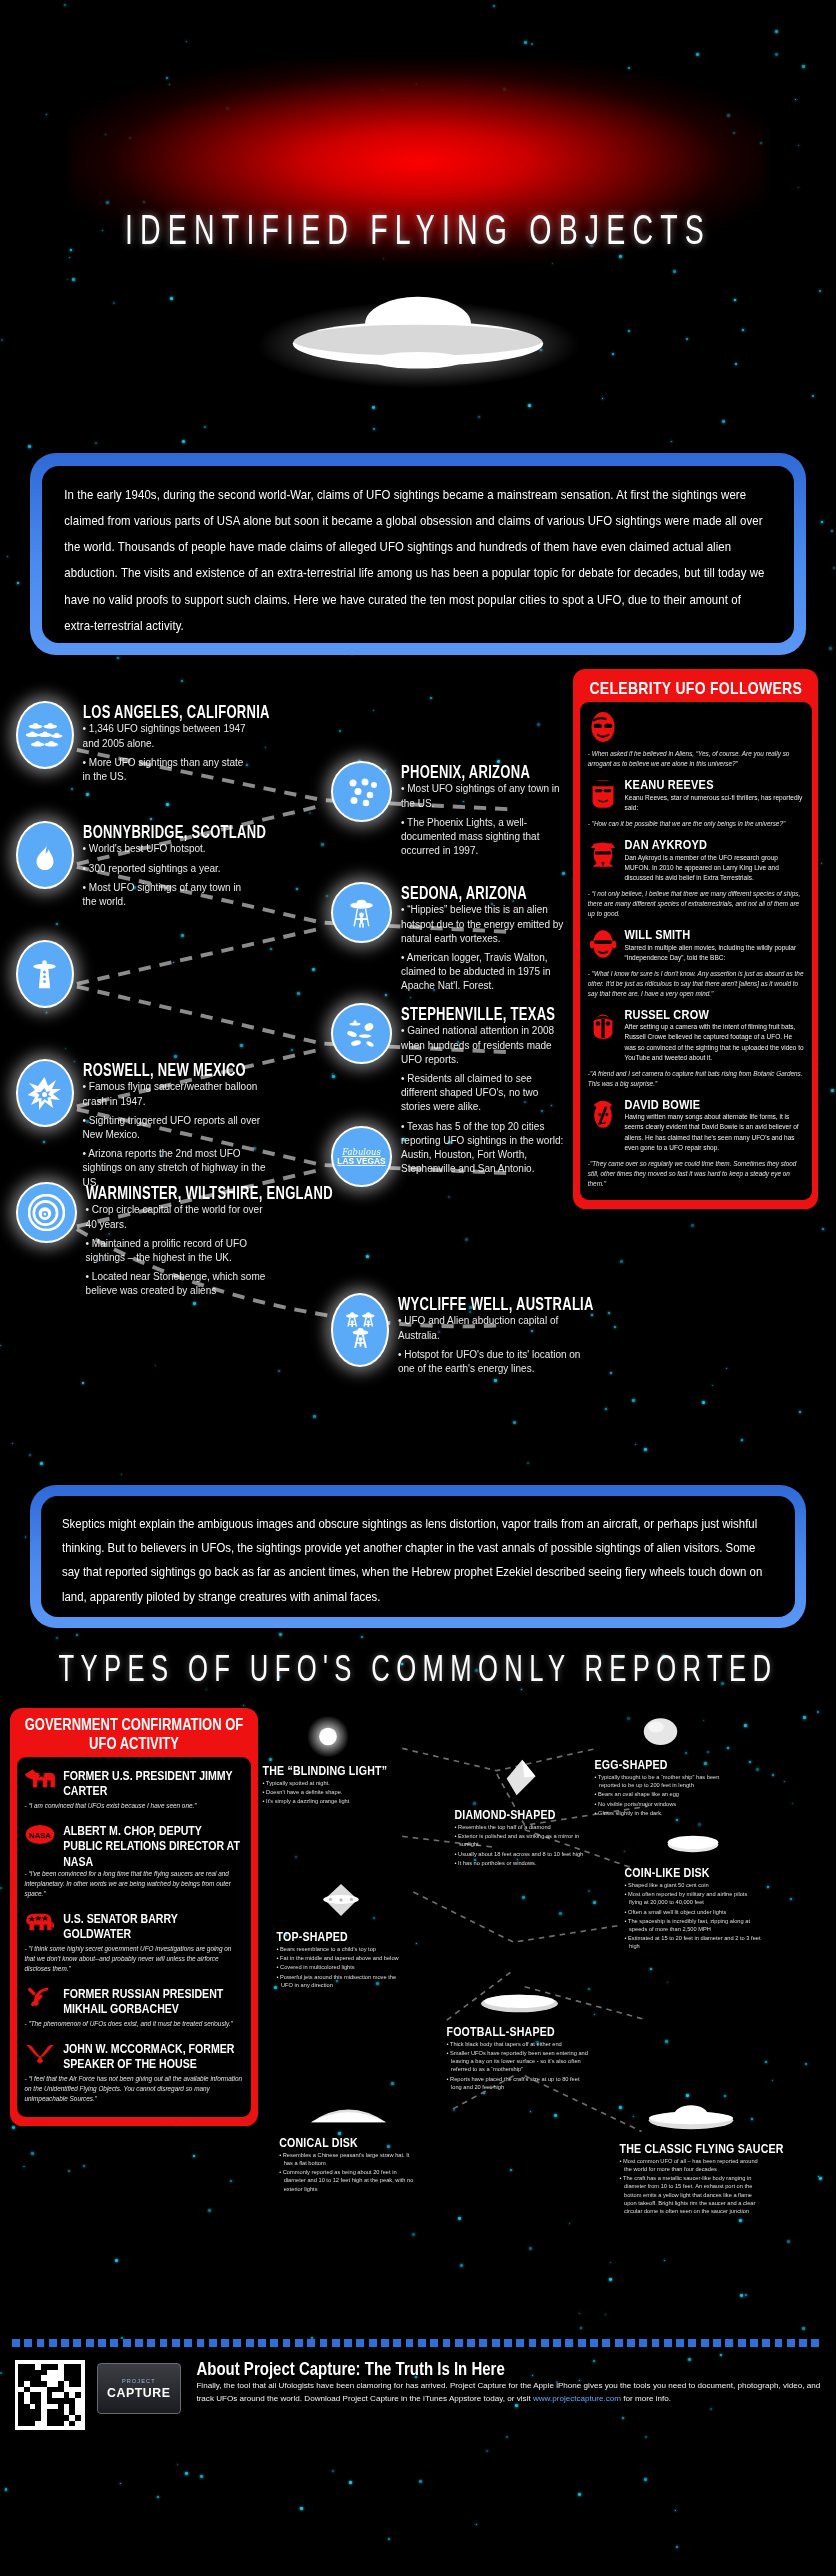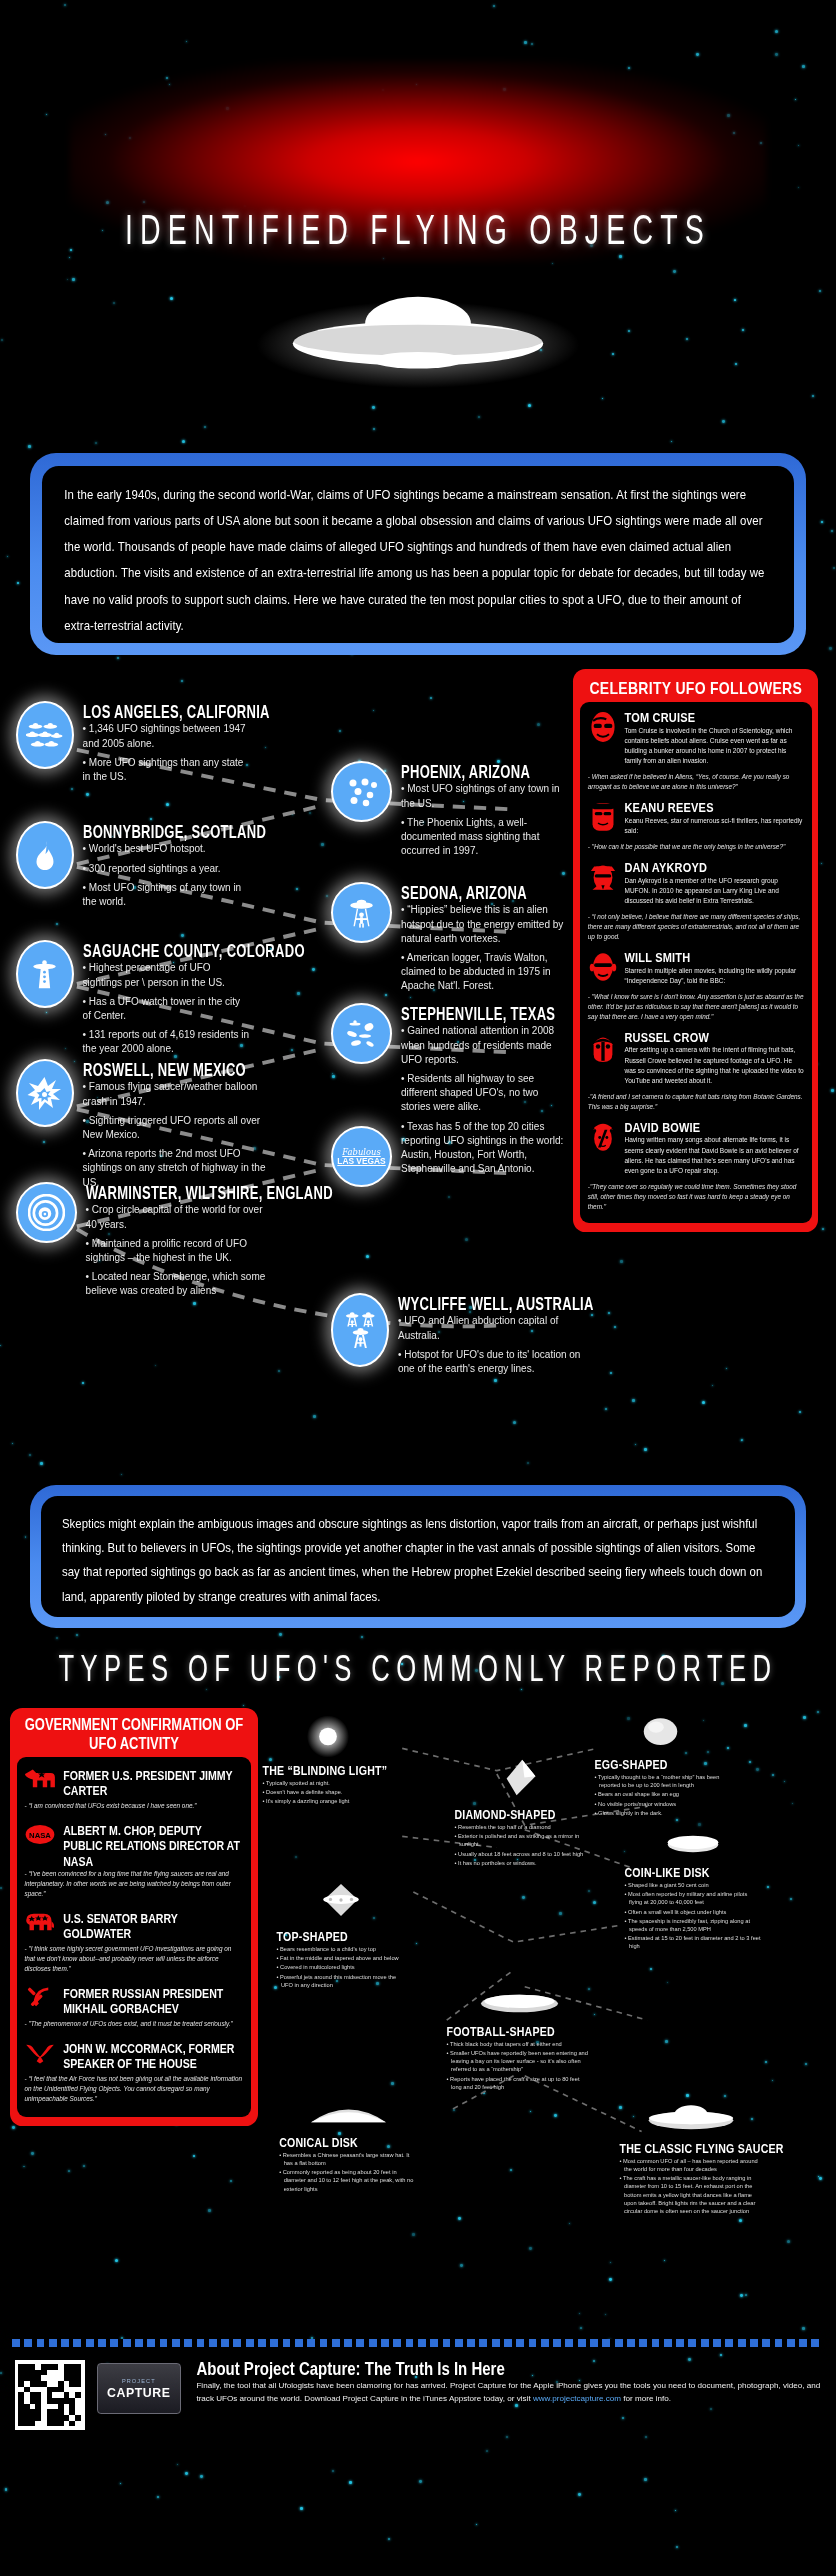--- a/index.html
+++ b/index.html
@@ -707,46 +707,40 @@
                 <circle cx="35" cy="10" r="5"></circle>
               <path d="M27 22 L43 22 L47 64 L23 64z"></path>
             </g>
             <g fill="#5aaaf7">
                 <circle cx="35" cy="30" r="3"></circle>
                 <circle cx="35" cy="40" r="3"></circle>
                 <circle cx="35" cy="50" r="3"></circle>
               </g>
           </svg>
         </div>
-        <div class="city-body">
-          <div class="city-name">SAGUACHE COUNTY, COLORADO</div>
-          <div class="fact">• Highest percentage of UFO sightings per \ person in the US.</div>
-          <div class="fact">• Has a UFO watch tower in the city of Center.</div>
-          <div class="fact">• 131 reports out of 4,619 residents in the year 2000 alone.</div>
-        </div>
       </div>
 
       <div class="city" style="left:321px; top:334px;">
         <div class="badge round">
           <svg viewBox="0 0 70 70" width="35" height="35">
             <g fill="#fff">
               <ellipse cx="22" cy="16" rx="11" ry="3"></ellipse>
                 <circle cx="22" cy="12" r="3.5"></circle>
               <ellipse cx="50" cy="22" rx="9" ry="7" transform="rotate(-25 50 22)"></ellipse>
               <ellipse cx="16" cy="36" rx="10" ry="5" transform="rotate(20 16 36)"></ellipse>
               <ellipse cx="42" cy="40" rx="12" ry="3.4"></ellipse>
               <ellipse cx="24" cy="54" rx="10" ry="5" transform="rotate(-15 24 54)"></ellipse>
               <ellipse cx="52" cy="56" rx="8" ry="4" transform="rotate(30 52 56)"></ellipse>
             </g>
           </svg>
         </div>
         <div class="city-body">
           <div class="city-name">STEPHENVILLE, TEXAS</div>
           <div class="fact wide">• Gained national attention in 2008 when hundreds of residents made UFO reports.</div>
-          <div class="fact wide">• Residents all highway to see different shaped UFO's, no two stories were alike.</div>
+          <div class="fact wide">• Residents all claimed to see different shaped UFO's, no two stories were alike.</div>
           <div class="fact wide">• Texas has 5 of the top 20 cities reporting UFO sightings in the world: Austin, Houston, Fort Worth, Stephenville and San Antonio.</div>
         </div>
       </div>
 
       <div class="city" style="left:5.6px; top:390px;">
         <div class="badge">
           <svg viewBox="0 0 70 70" width="35" height="35">
             <polygon fill="#fff" points="35,2 42,20 58,8 50,26 68,26 52,36 66,48 48,46 52,64 36,52 24,68 24,50 8,58 16,42 1,38 16,28 4,14 22,20"></polygon>
             <polygon fill="#5aaaf7" points="35,24 39,32 47,30 42,37 49,42 41,43 42,51 35,46 29,52 29,44 21,45 25,38 19,33 27,32"></polygon>
             <circle fill="#fff" cx="35" cy="37" r="5"></circle>
@@ -828,24 +822,20 @@
         <div class="celeb-item">
           <div class="celeb-face">
             <svg viewBox="0 0 54 58" width="30" height="32">
               <ellipse cx="27" cy="29" rx="21" ry="27" fill="#ee1111"></ellipse>
               <path d="M9 18 q10 -8 24 -3" stroke="#000" stroke-width="4" fill="none"></path>
               <rect x="10" y="23" width="15" height="8" rx="4" fill="#000"></rect>
               <rect x="29" y="23" width="15" height="8" rx="4" fill="#000"></rect>
               <path d="M16 42 q11 9 22 0" stroke="#000" stroke-width="3.5" fill="none"></path>
             </svg>
           </div>
-          <div style="flex:1">
-            <div class="celeb-name">TOM CRUISE</div>
-            <div class="celeb-desc">Tom Cruise is involved in the Church of Scientology, which contains beliefs about aliens. Cruise even went as far as building a bunker around his home in 2007 to protect his family from an alien invasion.</div>
-          </div>
         </div>
         <div class="celeb-quote">- When asked if he believed in Aliens, “Yes, of course. Are you really so arrogant as to believe we are alone in this universe?”</div>
 
         <div class="celeb-item">
           <div class="celeb-face">
             <svg viewBox="0 0 54 58" width="30" height="32">
               <rect x="8" y="4" width="38" height="50" rx="12" fill="#ee1111"></rect>
               <rect x="8" y="5" width="38" height="10" rx="4" fill="#000"></rect>
               <rect x="12" y="20" width="14" height="6" rx="3" fill="#000"></rect>
               <rect x="28" y="20" width="14" height="6" rx="3" fill="#000"></rect>

